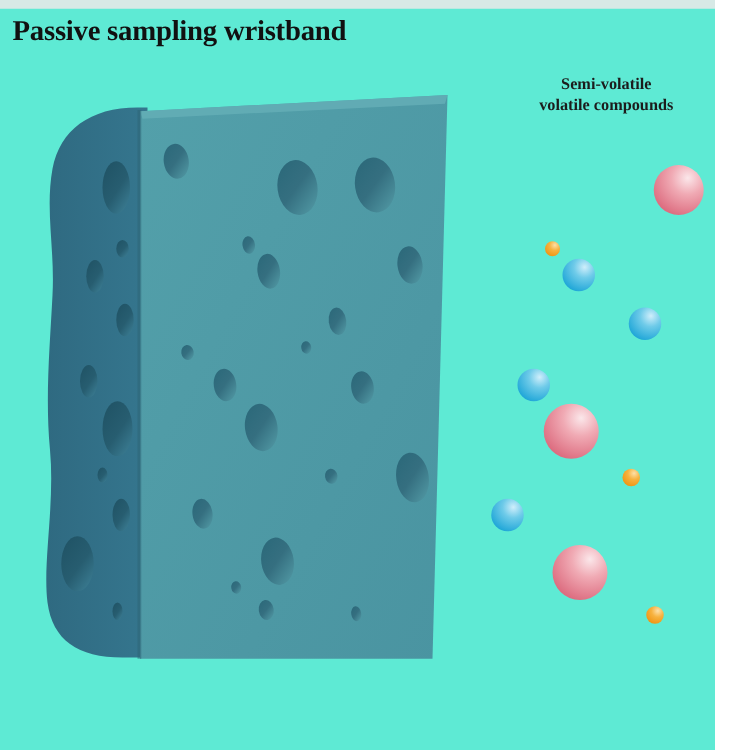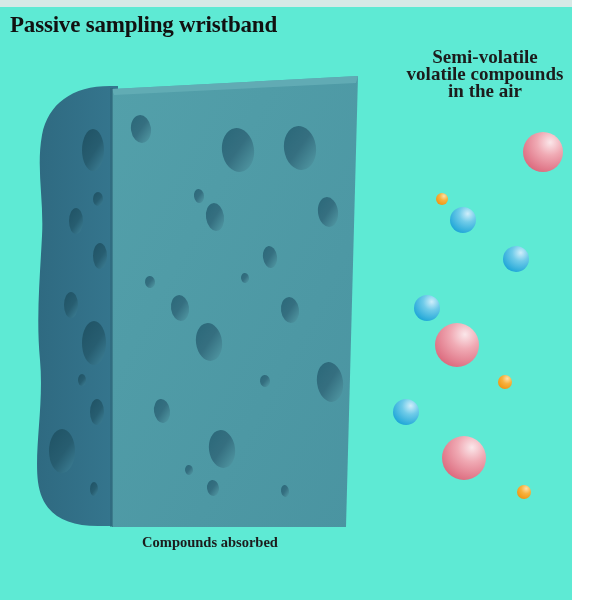--- a/index.html
+++ b/index.html
@@ -29,24 +29,24 @@
     top: 12px;
     font-size: 23px;
     font-weight: bold;
     color: #111111;
     letter-spacing: -0.2px;
     white-space: nowrap;
   }
   #air-caption {
     position: absolute;
     left: 380px;
-    top: 48px;
+    top: 58px;
     width: 210px;
     text-align: center;
-    font-size: 19px;
+    font-size: 13px;
     font-weight: bold;
     color: #1c1c1c;
     line-height: 17px;
   }
   #absorb-caption {
     position: absolute;
     left: 95px;
     top: 534px;
     width: 230px;
     text-align: center;
@@ -176,20 +176,18 @@
         <circle cx="505" cy="382" r="7" fill="url(#orangeGrad)"></circle>
         <circle cx="406" cy="412" r="13" fill="url(#blueGrad)"></circle>
         <circle cx="464" cy="458" r="22" fill="url(#pinkGrad)"></circle>
         <circle cx="524" cy="492" r="7" fill="url(#orangeGrad)"></circle>
       </g>
   </svg>
 
   <div id="air-caption">
     <span class="caption-line">Semi-volatile</span>
     <span class="caption-line">volatile compounds</span>
-    <span class="caption-line">in the air</span>
   </div>
 
   <div id="absorb-caption">
-    <span class="caption-line">Compounds absorbed</span>
   </div>
 
 </div>
 
 </body></html>

